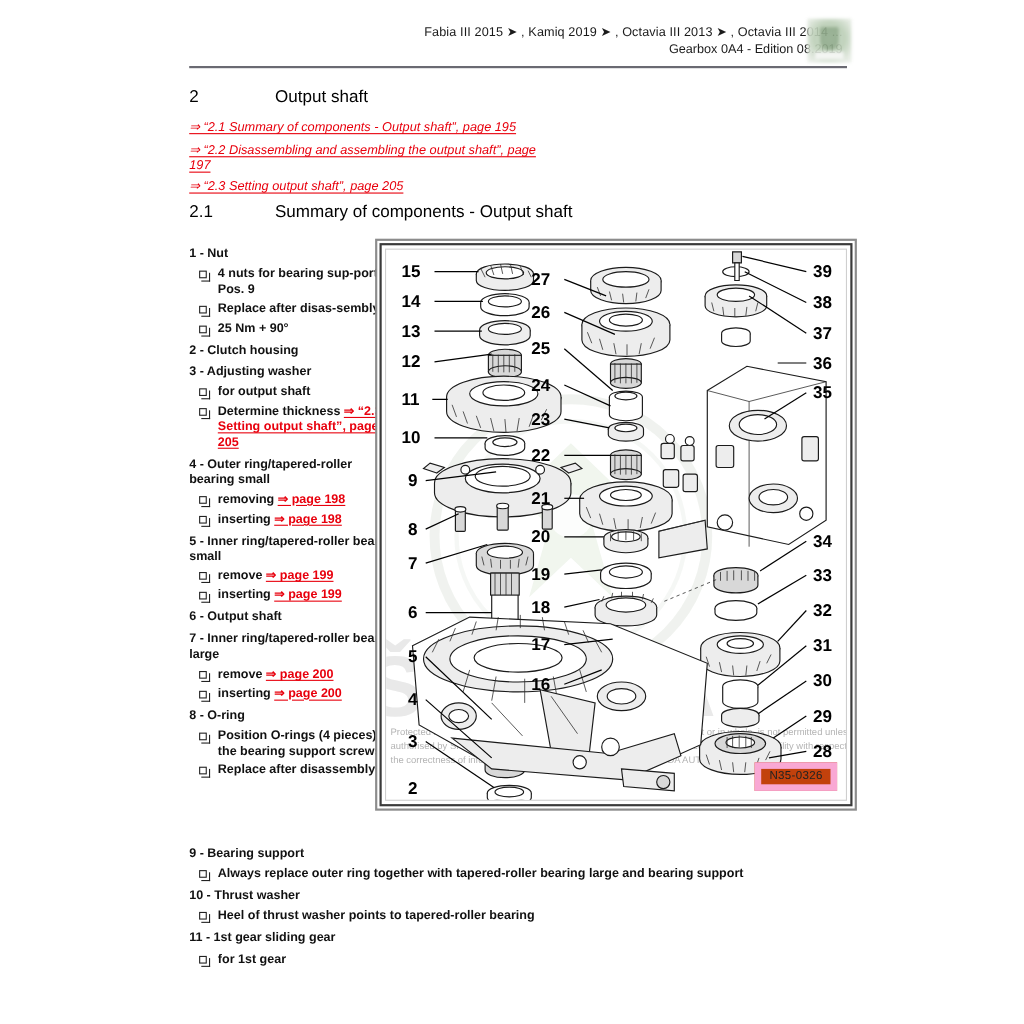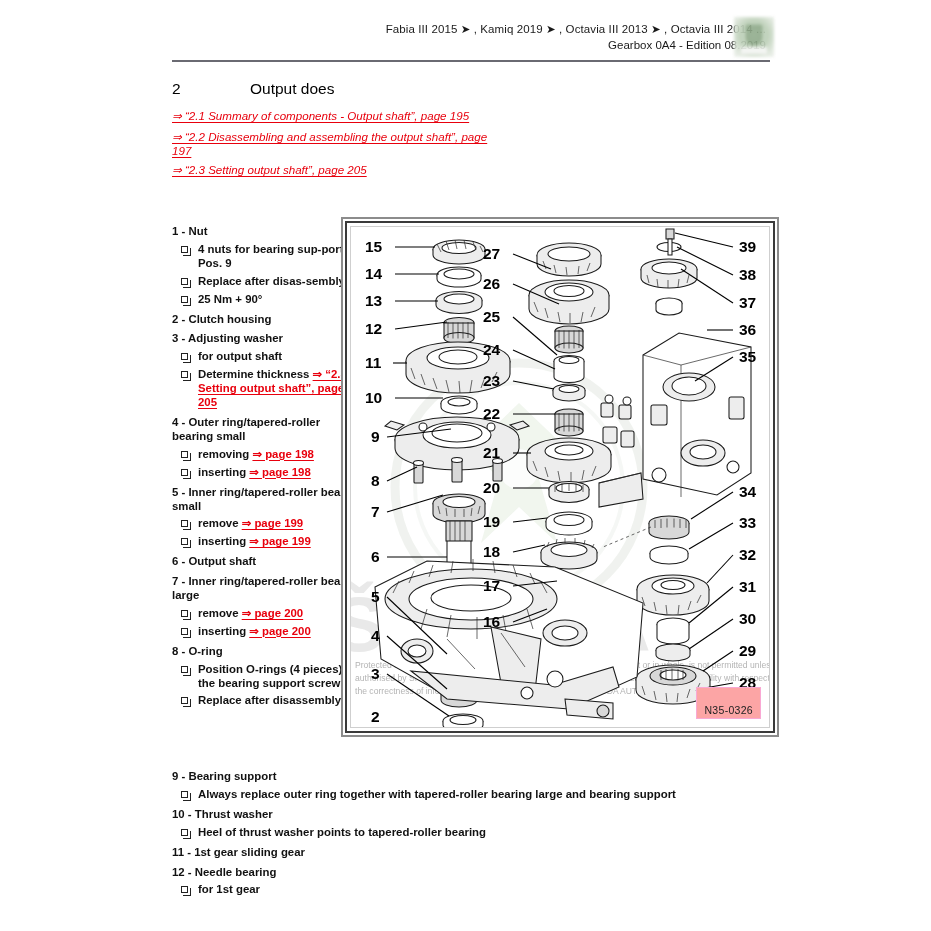--- a/index.html
+++ b/index.html
@@ -154,25 +154,25 @@
     inset: 3px;
     border: 1px solid #cfcfcf;
     overflow: hidden;
     background: #fff;
   }
   svg.diagram { position: absolute; left: 0; top: 0; }
 
   .fig-code {
     position: absolute;
     right: 8px; bottom: 8px;
-    border: 1px solid #f9a8d4;
-    background: #fca5a5;
+    border: 6px solid #f9a8d4;
+    background: #c2410c;
     font-size: 10.5px;
     color: #222;
-    padding: 16px 7px 2px 7px;
+    padding: 0 7px 2px 7px;
     letter-spacing: .3px;
     font-family: "Liberation Sans", sans-serif;
   }
 
   
   .wm-copy {
     position: absolute;
     left: -10px; top: 432px;
     width: 448px;
     font-size: 8.6px;
@@ -221,27 +221,30 @@
     <div class="header-line1">Fabia III 2015 ➤ , Kamiq 2019 ➤ , Octavia III 2013 ➤ , Octavia III 2014 ...</div>
     <div class="header-line2">Gearbox 0A4 - Edition 08.2019</div>
   </div>
   <div class="header-rule"></div>
   <div class="header-logo">
     <div class="header-logo-inner"></div>
     <div class="header-logo-bar"></div>
   </div>
 
   <div class="h-sec" id="sec2">
-    <span class="num">2</span><span>Output does</span>
+    <span class="num">2</span><span>Output shaft</span>
   </div>
 
   <a class="xref" id="xref1">⇒ “2.1 Summary of components - Output shaft”, page 195</a>
   <a class="xref" id="xref2">⇒ “2.2 Disassembling and assembling the output shaft”, page 197</a>
   <a class="xref" id="xref3">⇒ “2.3 Setting output shaft”, page 205</a>
 
+  <div class="h-sec" id="sec21">
+    <span class="num">2.1</span><span>Summary of components - Output shaft</span>
+  </div>
 
   <div class="parts" id="parts-left">
       <div class="p-item">
         <div class="p-title">1 - Nut</div>
         <div class="p-sub"><span class="box"></span>4 nuts for bearing sup-port Pos. 9</div>
         <div class="p-sub"><span class="box"></span>Replace after disas-sembly</div>
         <div class="p-sub"><span class="box"></span>25 Nm + 90°</div>
       </div>
       <div class="p-item">
         <div class="p-title">2 - Clutch housing</div>
@@ -282,21 +285,20 @@
         <div class="p-sub"><span class="box"></span>Always replace outer ring together with tapered-roller bearing large and bearing support</div>
       </div>
       <div class="p-item">
         <div class="p-title">10 - Thrust washer</div>
         <div class="p-sub"><span class="box"></span>Heel of thrust washer points to tapered-roller bearing</div>
       </div>
       <div class="p-item">
         <div class="p-title">11 - 1st gear sliding gear</div>
       </div>
       <div class="p-item">
-        <div class="p-title">12 - Needle bearing</div>
         <div class="p-sub"><span class="box"></span>for 1st gear</div>
       </div>
     </div>
 
   <div class="figure">
     <div class="fig-inner">
 
       <svg class="wm-logo" viewBox="0 0 260 260">
         <circle cx="130" cy="130" r="124" fill="none" stroke="#e4e9e2" stroke-width="9"></circle>
         <circle cx="130" cy="130" r="104" fill="none" stroke="#eef1ed" stroke-width="4"></circle>

